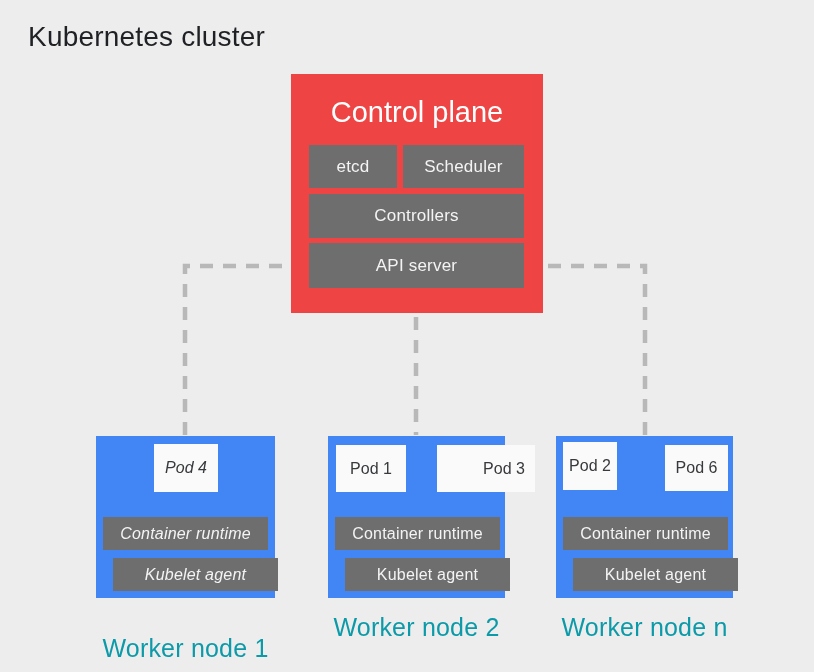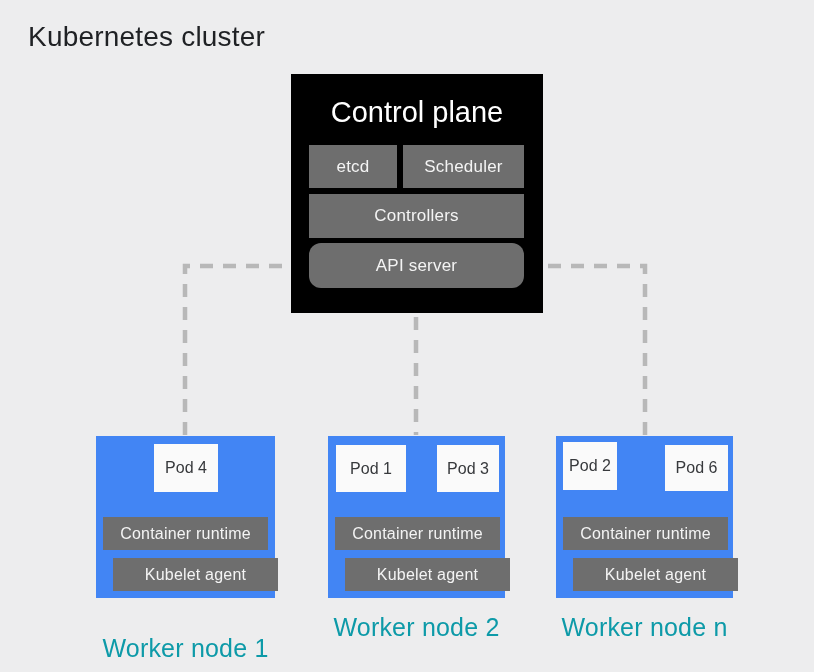--- a/index.html
+++ b/index.html
@@ -27,21 +27,21 @@
     position: absolute;
     left: 0; top: 0;
     width: 814px; height: 672px;
     pointer-events: none;
   }
   
   .control-plane {
     position: absolute;
     left: 291px; top: 74px;
     width: 252px; height: 239px;
-    background: #000000;
+    background: #ef4444;
   }
   .control-plane-title {
     position: absolute;
     left: 0; top: 95px;
     width: 100%;
     text-align: center;
     font-size: 29px;
     color: #ffffff;
     top: 22px;
   }
@@ -51,29 +51,29 @@
     color: #f4f4f4;
     font-size: 17px;
     display: flex;
     align-items: center;
     justify-content: center;
     letter-spacing: 0.2px;
   }
   .cp-etcd        { left: 18px;  top: 71px;  width: 88px;  height: 43px; }
   .cp-scheduler   { left: 112px; top: 71px;  width: 121px; height: 43px; }
   .cp-controllers { left: 18px;  top: 120px; width: 215px; height: 44px; }
-  .cp-apiserver   { left: 18px;  top: 169px; width: 215px; height: 45px; border-radius: 12px; }
+  .cp-apiserver   { left: 18px;  top: 169px; width: 215px; height: 45px; }
   
   .worker-node {
     position: absolute;
     top: 436px;
     height: 162px;
     background: #4285f4;
   }
-  .node-1 { left: 96px;  width: 179px; }
+  .node-1 { left: 96px;  width: 179px; font-style: italic; }
   .node-2 { left: 328px; width: 177px; }
   .node-3 { left: 556px; width: 177px; }
   .pod {
     position: absolute;
     background: #fafafa;
     color: #37393c;
     font-size: 16px;
     display: flex;
     align-items: center;
     justify-content: center;
@@ -115,21 +115,21 @@
   </div>
 
   <div class="worker-node node-1">
     <div class="pod" style="left:58px; top:8px; width:64px; height:48px;">Pod 4</div>
     <div class="component runtime-row">Container runtime</div>
     <div class="component kubelet-row">Kubelet agent</div>
   </div>
 
   <div class="worker-node node-2">
     <div class="pod" style="left:8px; top:9px; width:70px; height:47px;">Pod 1</div>
-    <div class="pod" style="left:109px; top:9px; width:62px; height:47px;">Pod 3</div>
+    <div class="pod" style="left:109px; top:9px; width:62px; height:47px;padding-left:36px;">Pod 3</div>
     <div class="component runtime-row">Container runtime</div>
     <div class="component kubelet-row">Kubelet agent</div>
   </div>
 
   <div class="worker-node node-3">
     <div class="pod" style="left:7px; top:6px; width:54px; height:48px;">Pod 2</div>
     <div class="pod" style="left:109px; top:9px; width:63px; height:46px;">Pod 6</div>
     <div class="component runtime-row">Container runtime</div>
     <div class="component kubelet-row">Kubelet agent</div>
   </div>

